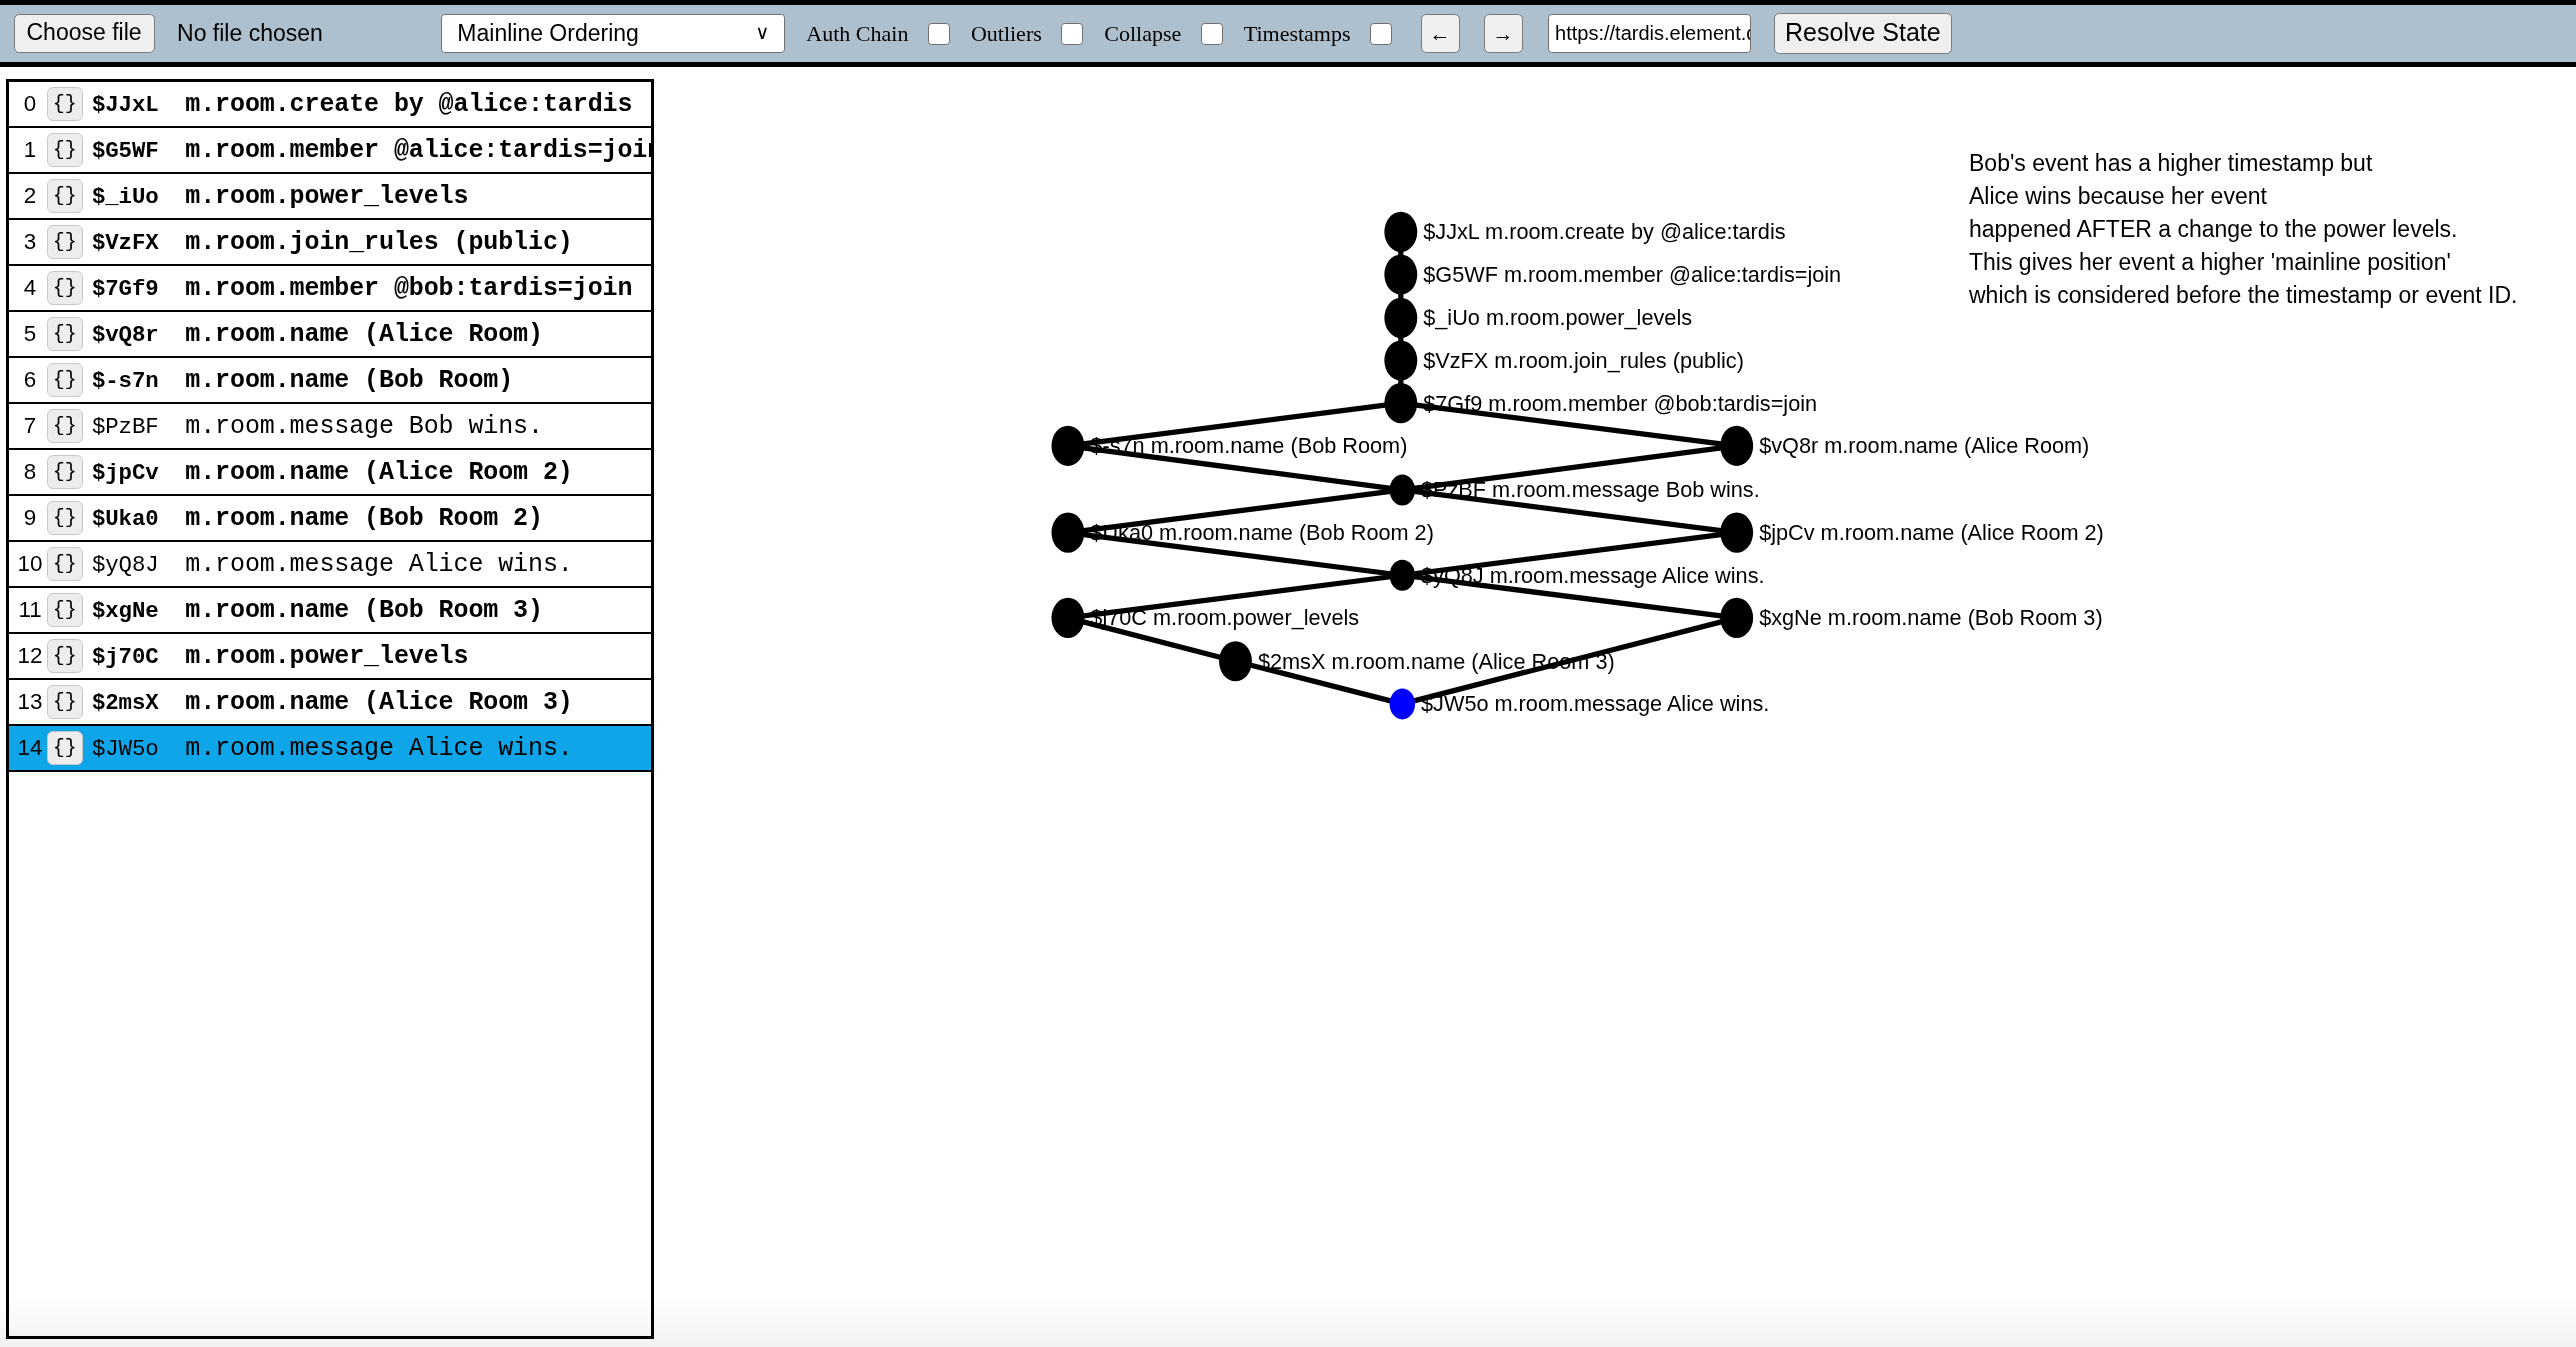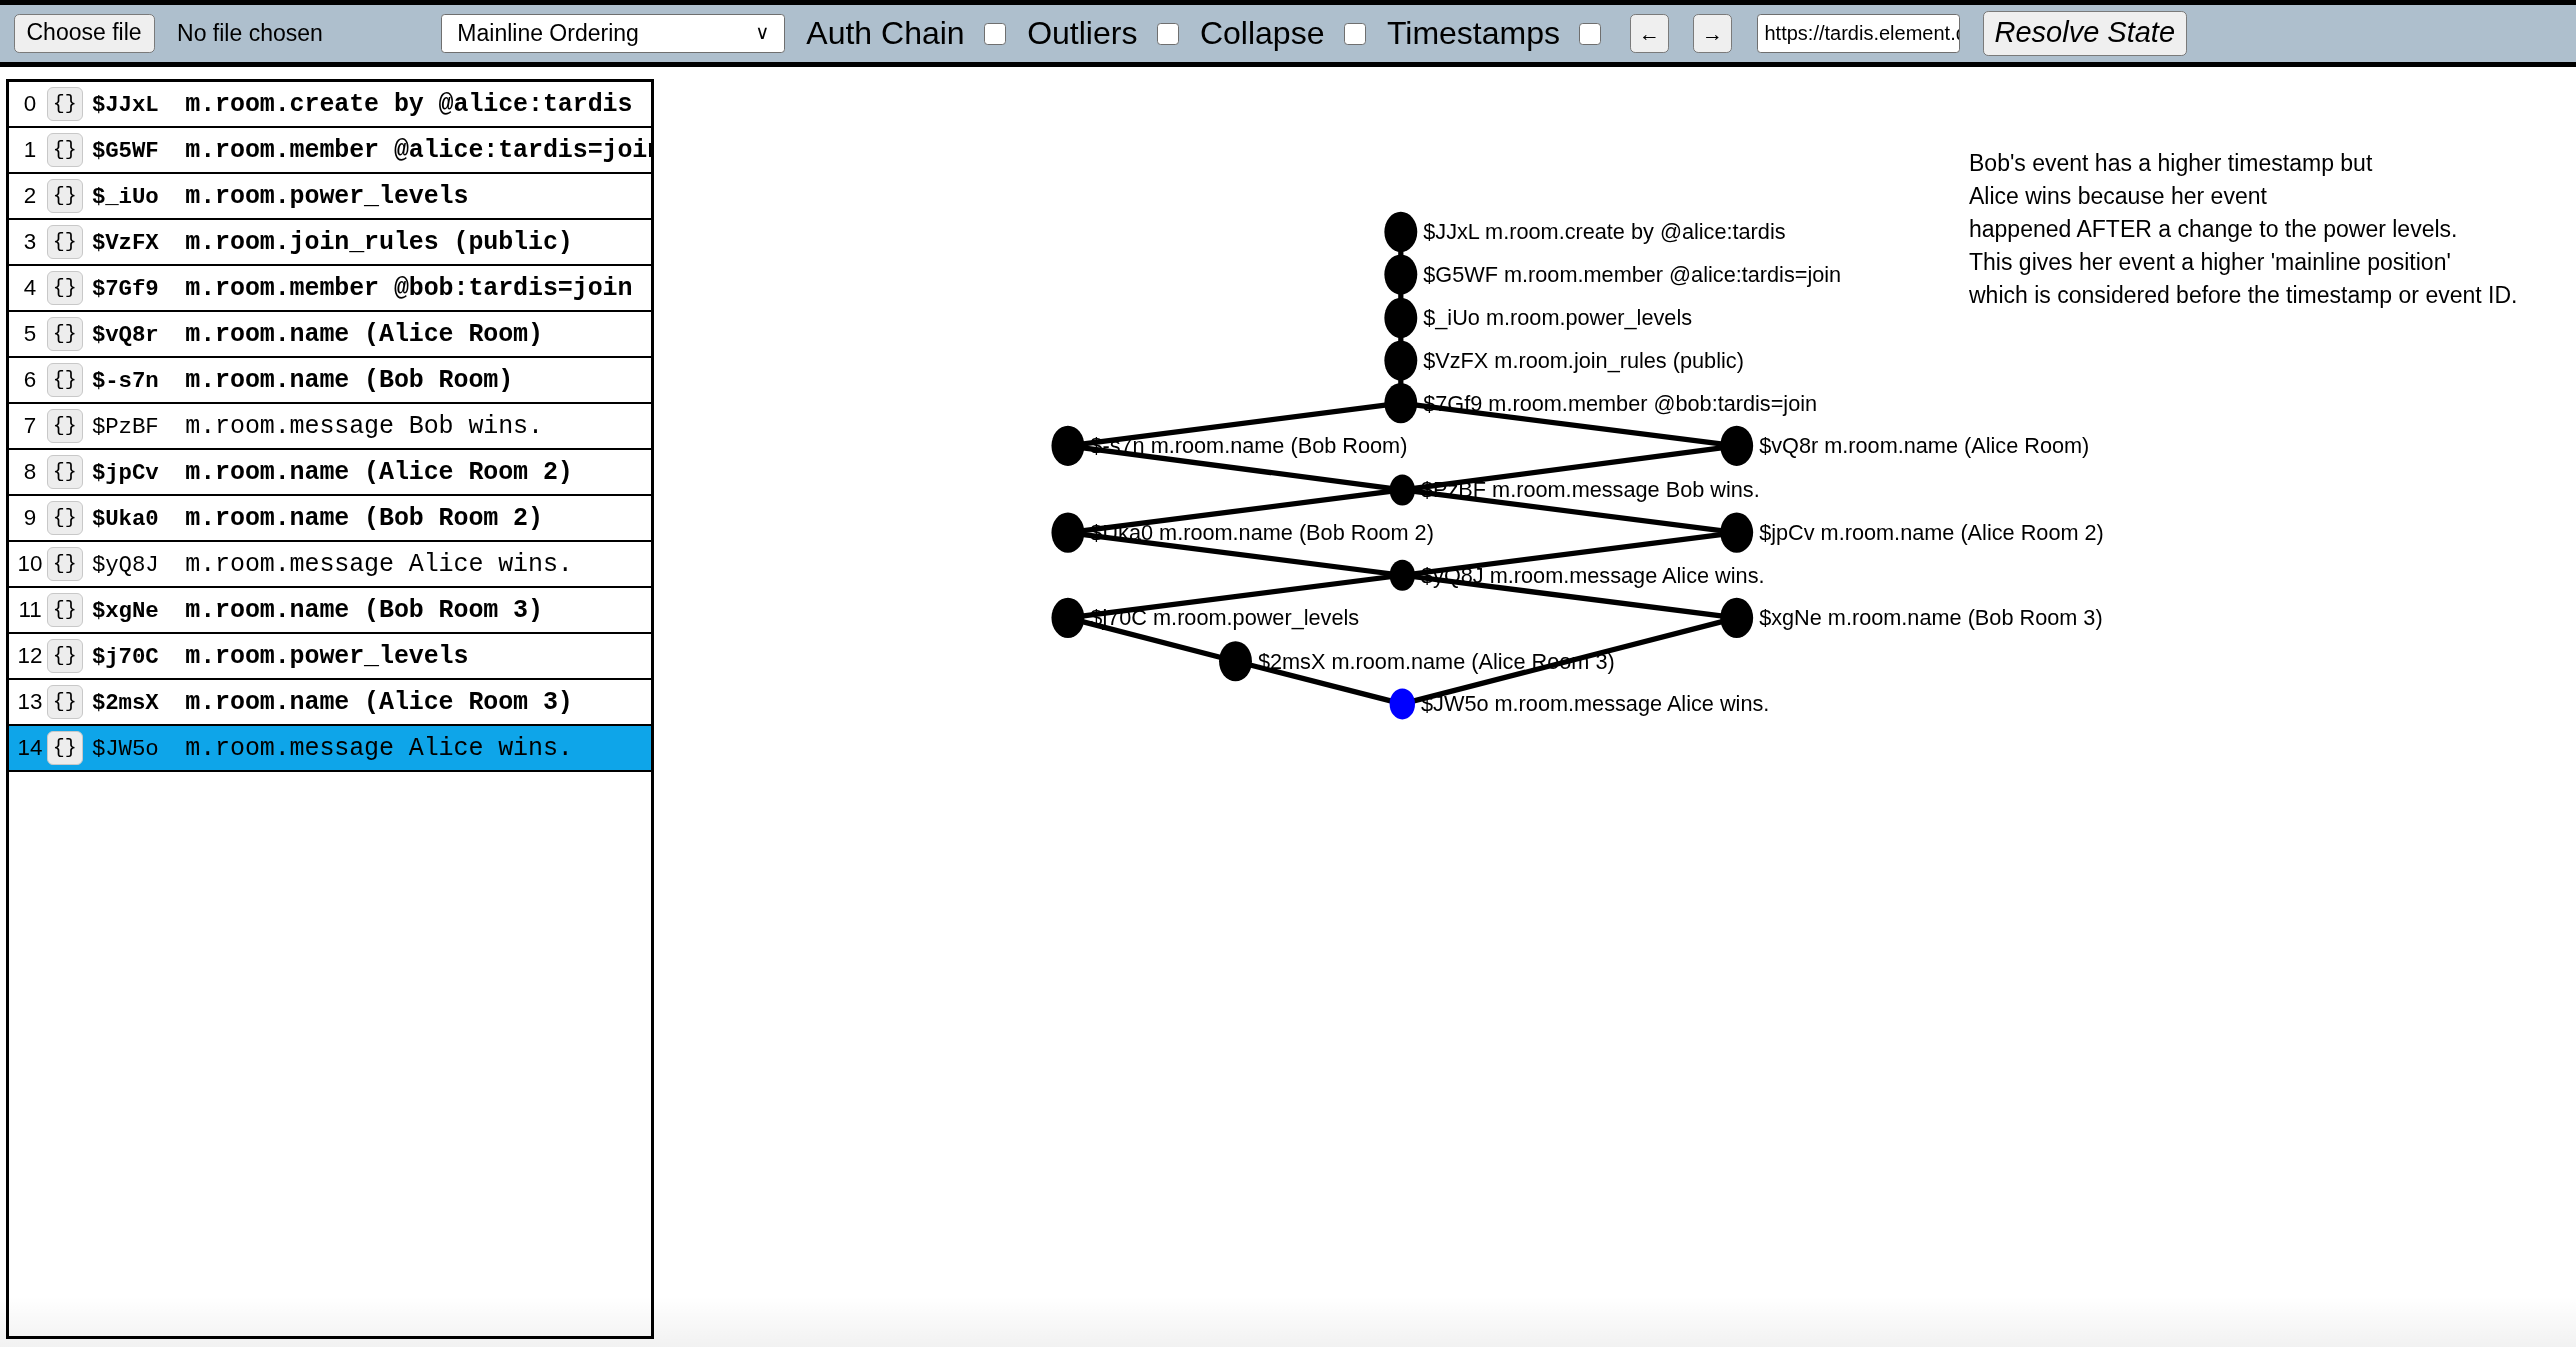--- a/index.html
+++ b/index.html
@@ -70,24 +70,25 @@
     cursor: pointer;
   }
   #ordering-select .sel-label { flex: 1; }
   #ordering-select .chev {
     font-size: 19.4px;
     color: #000;
     line-height: 1;
     padding-bottom: 2.2px;
   }
   .cb-label {
-    font-size: 32px;
+    font-size: 22px;
     color: #000;
     margin-left: 9px;
     margin-right: 7.5px;
+    font-family: Liberation Serif, serif;
   }
   .checkbox {
     box-sizing: border-box;
     width: 22px;
     height: 22px;
     background: #fff;
     border: 1.5px solid #6f6f6f;
     border-radius: 3.7px;
     display: inline-block;
     cursor: pointer;
@@ -118,21 +119,21 @@
     border-radius: 3.7px;
     margin-left: 13.5px;
     display: flex;
     align-items: center;
     padding: 0 6px;
     font-size: 20px;
     color: #000;
     overflow: hidden;
     cursor: text;
   }
-  #resolve-state-btn { margin-left: 10.5px; font-size: 29px; font-style: italic; }
+  #resolve-state-btn { margin-left: 10.5px; font-size: 25px; }
 
   
   #event-panel {
     position: absolute;
     left: 6px;
     top: 79px;
     width: 648px;
     height: 1260px;
     box-sizing: border-box;
     background: #ffffff;

